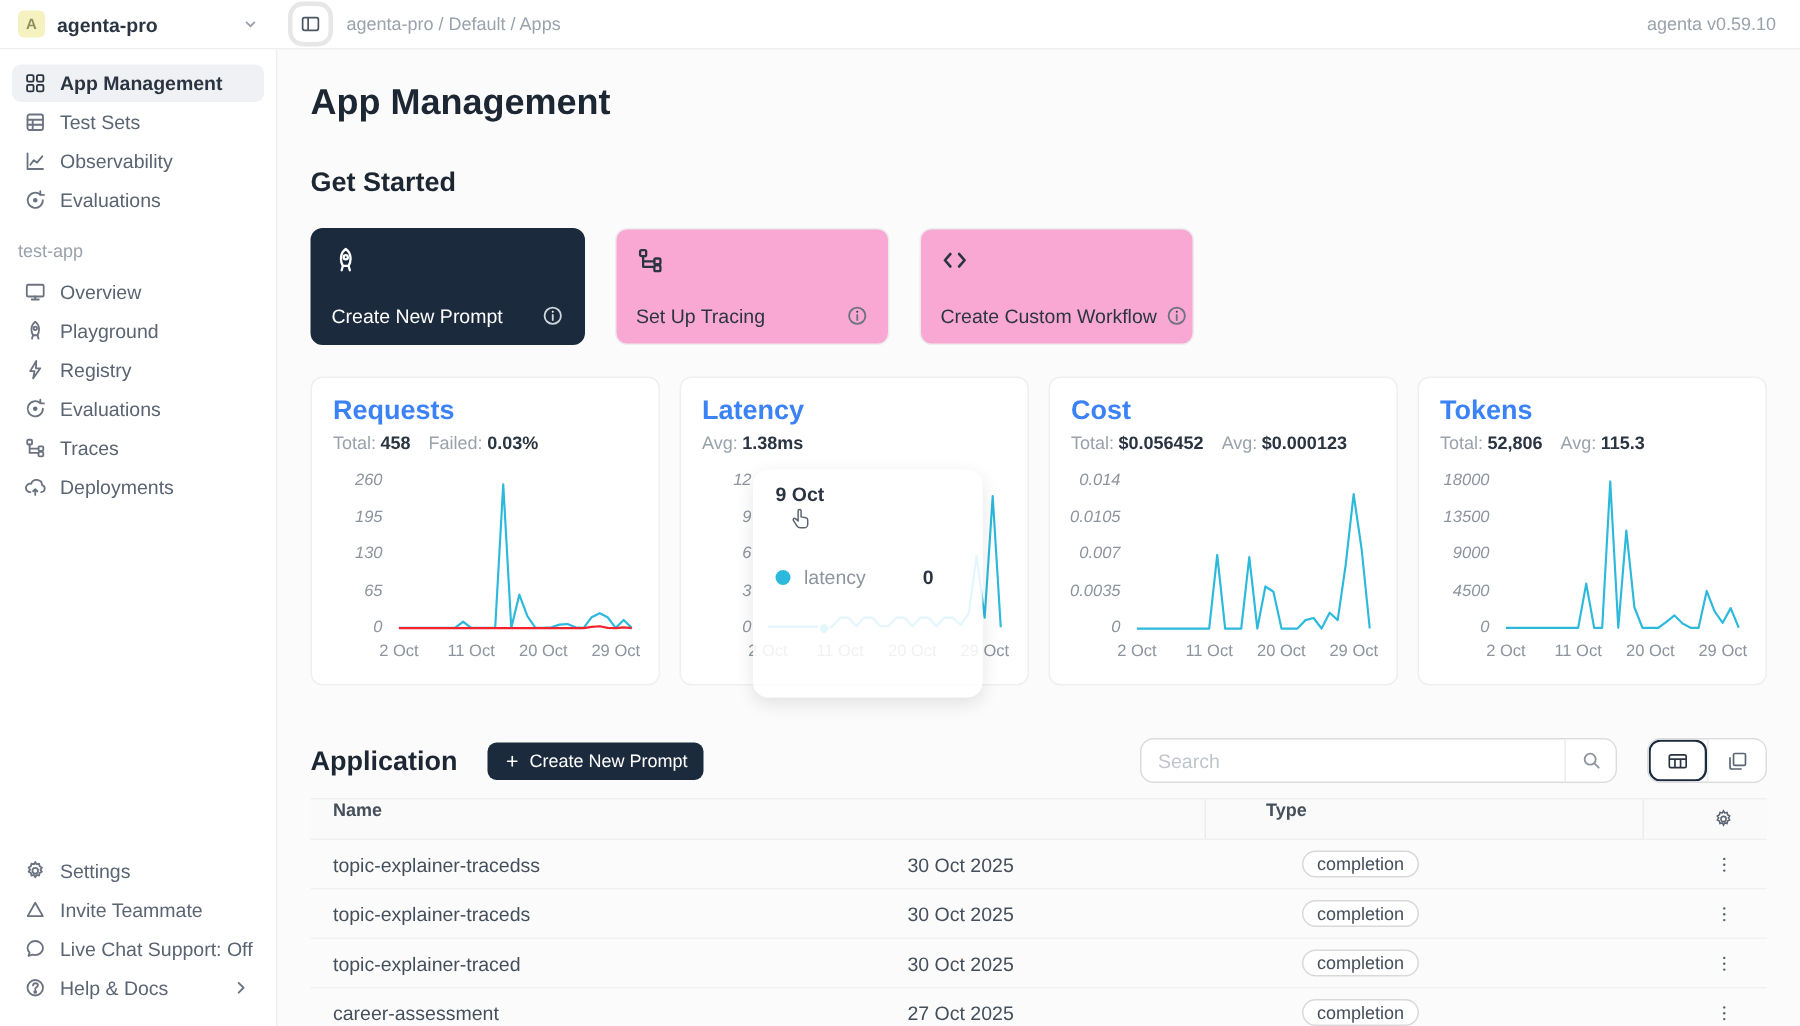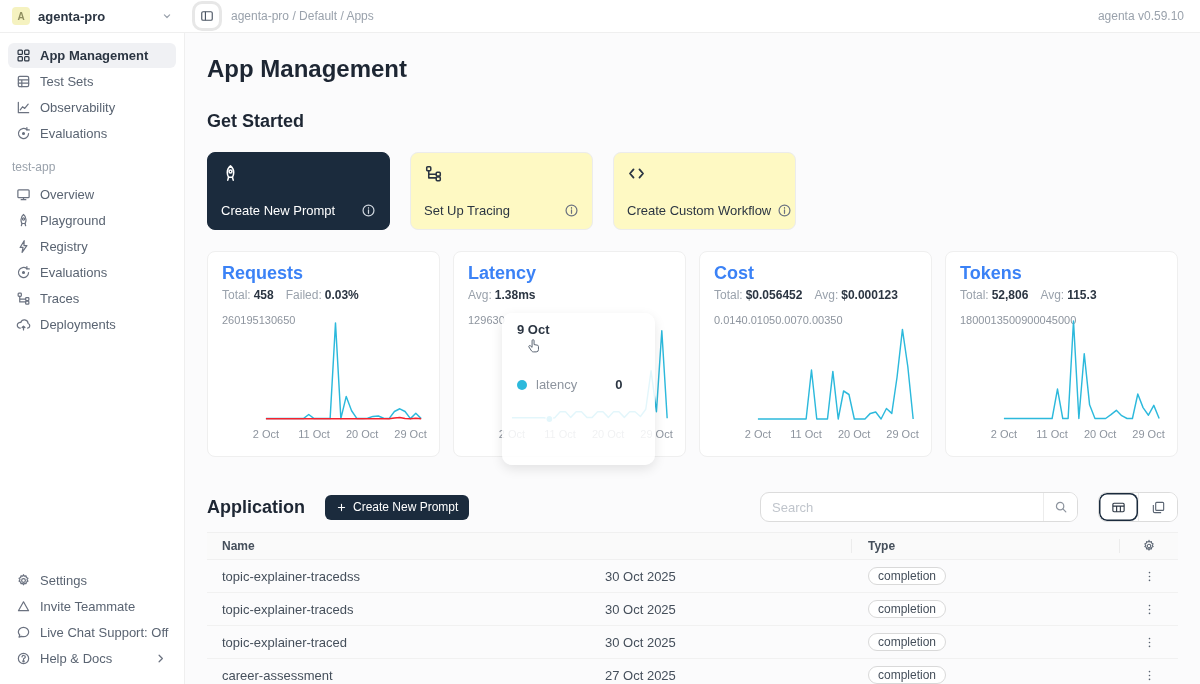--- a/index.html
+++ b/index.html
@@ -27,33 +27,33 @@
   .side-group-label { font-size:12px; color:#9aa2ac; margin:13px 4px 8px; }
   .side-spacer { flex:1; }
 
   
   .main { flex:1; padding:16px 22px 0; overflow:hidden; }
   .page-title { font-size:24px; font-weight:600; color:#1d2633; margin-top:6px; }
   .section-title { font-size:18px; font-weight:600; color:#1d2633; margin-top:28px; }
 
   
   .gs-row { display:flex; gap:20px; margin-top:20px; }
-  .gs-card { width:183px; height:78px; border-radius:8px; border:1px solid #ececec; background:#fef9c3; padding:11px 13px; display:flex; flex-direction:column; justify-content:space-between; cursor:pointer; }
+  .gs-card { width:183px; height:78px; border-radius:8px; border:1px solid #ececec; background:#f9a8d4; padding:11px 13px; display:flex; flex-direction:column; justify-content:space-between; cursor:pointer; }
   .gs-card.dark { background:#1b2b3d; border-color:#1b2b3d; color:#fff; }
   .gs-label-row { display:flex; align-items:center; justify-content:space-between; font-size:13px; font-weight:500; gap:6px; }
   .gs-label-row .lbl { white-space:nowrap; }
 
   
   .charts-row { display:flex; gap:13px; margin-top:21px; position:relative; }
   .chart-card { width:233px; height:206px; background:#fff; border:1px solid #efefef; border-radius:8px; padding:11px 14px; }
   .chart-title { font-size:18px; font-weight:700; color:#3b82f6; }
   .chart-stats { font-size:12px; color:#9aa2ac; margin-top:4px; display:flex; gap:12px; }
   .chart-stats b { color:#2b3542; margin-left:3px; }
   .chart-body { display:flex; margin-top:12px; }
-  .ylabels { width:42px; flex:0 0 42px; height:110px; display:flex; flex-direction:row; justify-content:space-between; align-items:flex-start; padding-right:9px; font-size:11px; color:#8d949e; }
+  .ylabels { width:42px; flex:0 0 42px; height:110px; display:flex; flex-direction:column; justify-content:space-between; align-items:flex-end; padding-right:9px; font-size:11px; color:#8d949e;font-style:italic; }
   .plot { position:relative; flex:1; height:110px; }
   .xlabels { position:relative; height:16px; margin:4px 0 0 42px; font-size:11px; color:#8d949e; }
   .xlabels span { position:absolute; transform:translateX(-50%); white-space:nowrap; }
 
   
   .chart-tooltip { position:absolute; left:295px; top:62px; width:153px; height:152px; background:rgba(255,255,255,0.87); border-radius:10px; box-shadow:0 4px 12px rgba(0,0,0,0.10); padding:9px 15px; z-index:5; }
   .tt-date { font-size:13px; font-weight:600; color:#2b3542; }
   .tt-cursor { margin:1px 0 0 8px; }
   .tt-row { margin-top:22px; display:flex; align-items:center; }
   .tt-dot { width:10px; height:10px; border-radius:50%; background:#2cb9dc; margin-right:9px; }
@@ -68,21 +68,21 @@
   .search-wrap input { flex:1; border:none; outline:none; font-size:13px; padding:0 11px; color:#2b3542; background:transparent; font-family:inherit; }
   .search-wrap input::placeholder { color:#c0c5cc; }
   .search-btn { width:34px; height:100%; border:none; background:#fff; border-left:1px solid #ececec; display:flex; align-items:center; justify-content:center; cursor:pointer; }
   .view-toggle { display:flex; height:30px; border:1px solid #dcdcdc; border-radius:9px; background:#fff; overflow:hidden; }
   .vt-btn { width:39px; border:none; background:#fff; display:flex; align-items:center; justify-content:center; cursor:pointer; }
   .vt-btn.sel { box-shadow:inset 0 0 0 1.5px #1b2b3d; border-radius:8px; }
   .vt-btn + .vt-btn { border-left:1px solid #ececec; }
 
   
   .table { margin-top:10px; }
-  .t-head { display:flex; height:28px; align-items:center; background:#fafafa; border-top:1px solid #f0f0f0; border-bottom:1px solid #f0f0f0; font-size:12px; font-weight:700; color:#454f5b; }
+  .t-head { display:flex; height:28px; background:#fafafa; border-top:1px solid #f0f0f0; border-bottom:1px solid #f0f0f0; font-size:12px; font-weight:700; color:#454f5b;gap:24px; }
   .t-row { display:flex; height:33px; align-items:center; border-bottom:1px solid #f1f1f1; font-size:13px; color:#454f5b; cursor:pointer; background:transparent; }
   .c-name { flex:1; padding:0 15px; border-right:1px solid #ececec; }
   .c-date { width:262px; flex:0 0 262px; padding:0 15px; border-right:1px solid #ececec; }
   .c-type { width:268px; flex:0 0 268px; padding:0 16px; border-right:1px solid #ececec; }
   .c-act  { width:58px; flex:0 0 58px; display:flex; align-items:center; justify-content:center; }
   .t-row .c-name, .t-row .c-date, .t-row .c-type { border-right:none; }
   .chip { display:inline-block; border:1px solid #d9d9d9; border-radius:10px; padding:1px 9px; font-size:12px; background:#fff; color:#454f5b; }
   .dots-btn { border:none; background:none; cursor:pointer; padding:2px 6px; }
 </style>
 </head>

